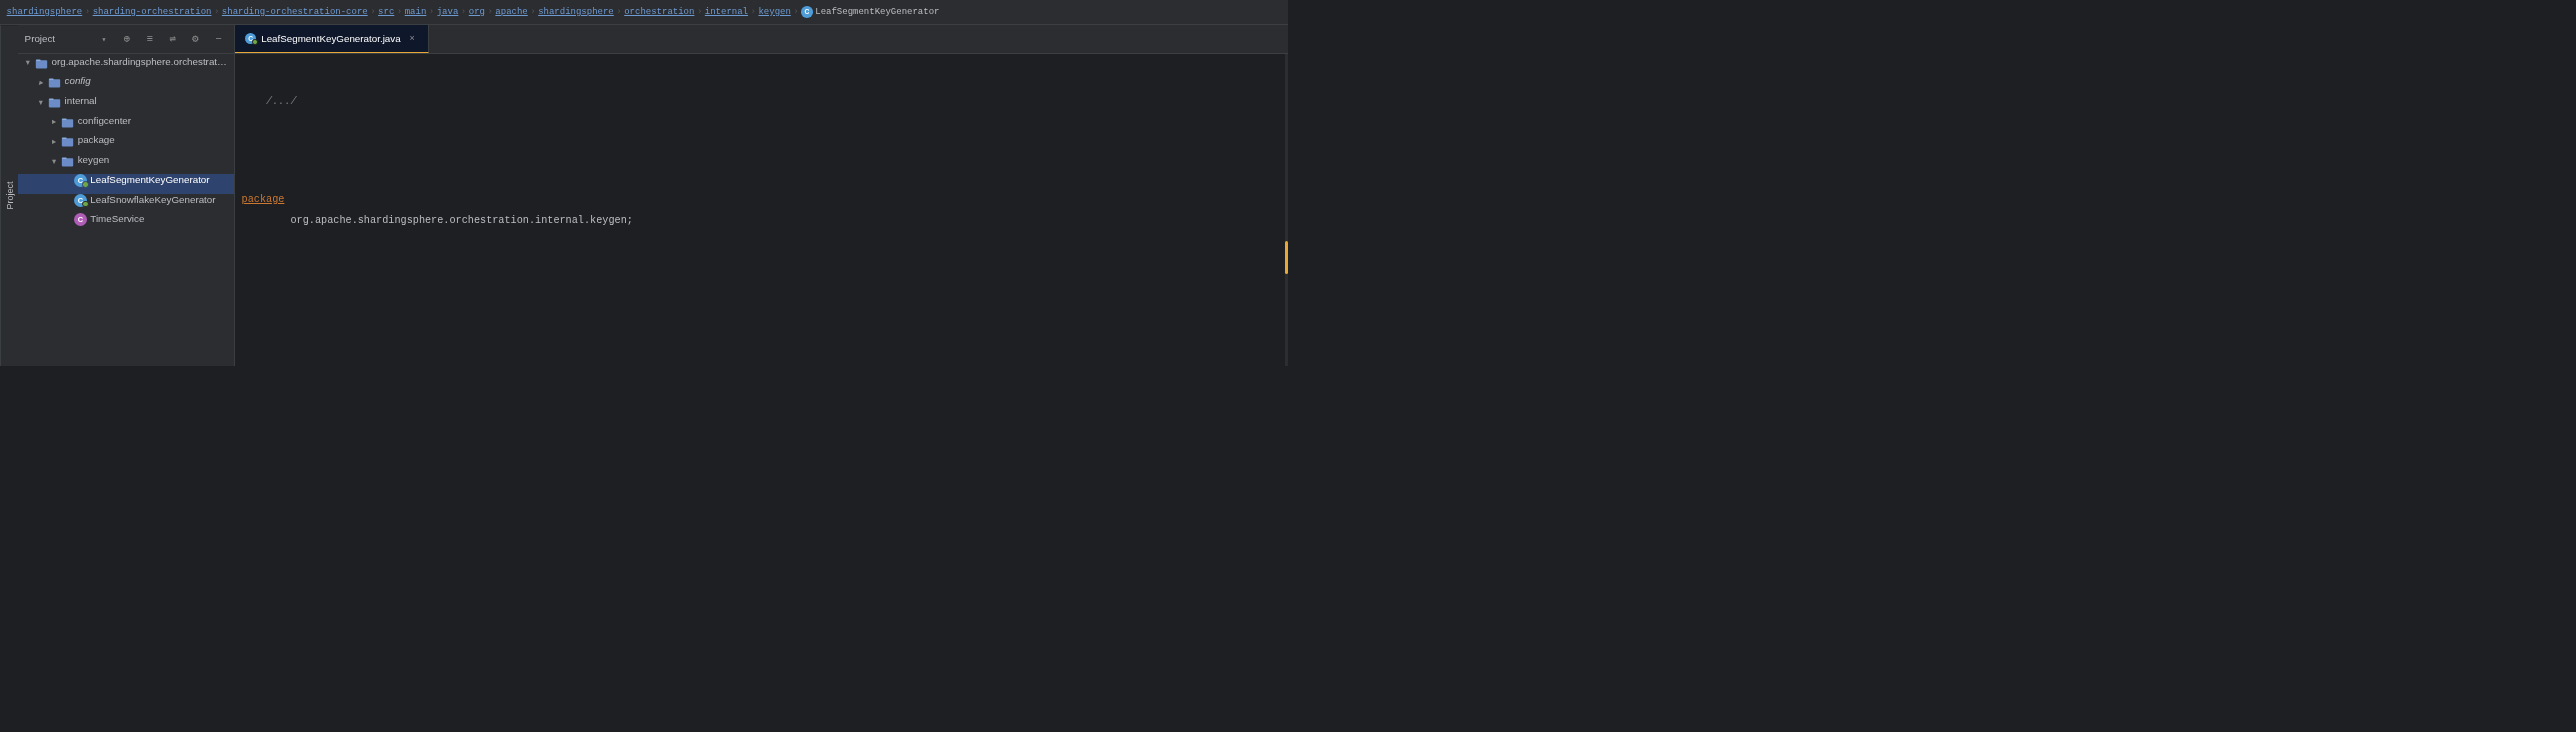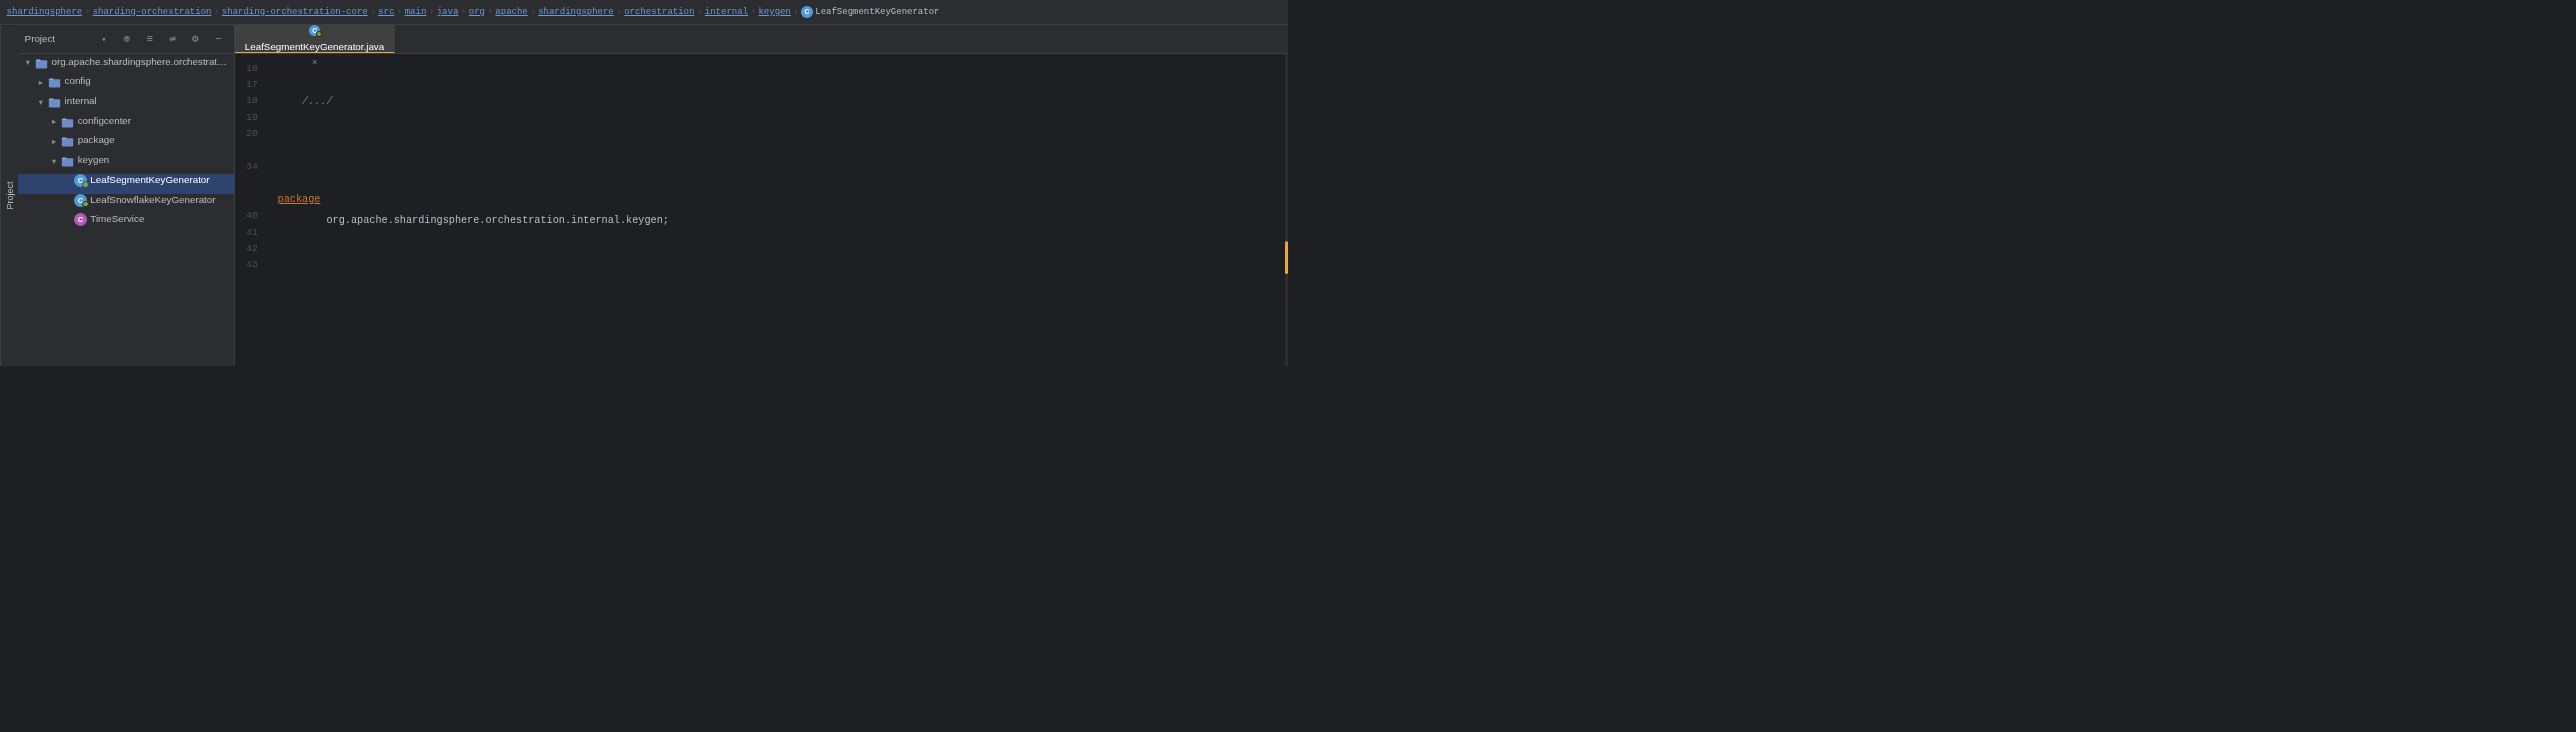--- a/index.html
+++ b/index.html
@@ -171,24 +171,23 @@
       font-family: sans-serif;
       color: #bcbec4;
       cursor: pointer;
       border-right: 0.8px solid #3c3f41;
       gap: 4.9px;
       white-space: nowrap;
       position: relative;
       min-width: 98px;
     }
     .editor-tab.active {
-      background: #404040;
+      background: #0f172a;
       color: #ffffff;
       border-bottom: 1.6px solid #e8a838;
-      flex-direction: column;
     }
     .tab-close {
       width: 13px;
       height: 13px;
       display: flex;
       align-items: center;
       justify-content: center;
       border-radius: 2.5px;
       font-size: 9px;
       color: #8c8c8c;
@@ -305,21 +304,21 @@
         <span class="tree-arrow open"></span>
         <span class="tree-icon">
           <svg width="13" height="13" viewBox="0 0 16 16" fill="none">
             <rect x="1" y="4" width="14" height="10" rx="1" fill="#6b8cc7"></rect>
             <rect x="1" y="3" width="6" height="2" rx="1" fill="#8aadde"></rect>
           </svg>
         </span>
         <span class="tree-label">org.apache.shardingsphere.orchestration</span>
       </div>
 
-      <div class="tree-item" style="padding-left:16.4px;">
+      <div class="tree-item" style="padding-left:16.4px;font-style:italic;">
         <span class="tree-arrow closed"></span>
         <span class="tree-icon">
           <svg width="13" height="13" viewBox="0 0 16 16" fill="none">
             <rect x="1" y="4" width="14" height="10" rx="1" fill="#6b8cc7"></rect>
             <rect x="1" y="3" width="6" height="2" rx="1" fill="#8aadde"></rect>
           </svg>
         </span>
         <span class="tree-label">config</span>
       </div>
 
@@ -403,35 +402,20 @@
         <span style="position:relative;display:inline-flex;">
           <span style="width:11.5px;height:11.5px;border-radius:50%;background:#4e9cd8;display:inline-flex;align-items:center;justify-content:center;font-size:6.6px;color:#fff;font-weight:bold;font-family:sans-serif;">C</span>
           <span style="position:absolute;bottom:-0.8px;right:-1.6px;width:5.7px;height:5.7px;border-radius:50%;background:#6fa844;border:0.8px solid #1e1f22;"></span>
         </span>
         <span>LeafSegmentKeyGenerator.java</span>
         <span class="tab-close">×</span>
       </div>
     </div>
 
     <div class="code-editor">
-      <div class="line-numbers">
-        <div class="line-number">16</div>
-        <div class="line-number">17</div>
-        <div class="line-number">18</div>
-        <div class="line-number">19</div>
-        <div class="line-number">20</div>
-        <div class="line-number"></div>
-        <div class="line-number">34</div>
-        <div class="line-number"></div>
-        <div class="line-number"></div>
-        <div class="line-number">40</div>
-        <div class="line-number">41</div>
-        <div class="line-number">42</div>
-        <div class="line-number">43</div>
-      </div>
       <div class="code-content">
         <div class="code-line">
           <span class="comment">    /.../</span>
         </div>
         <div class="code-line"></div>
         <div class="code-line">
           <span class="kw-orange">package</span><span class="ident"> org.apache.shardingsphere.orchestration.internal.keygen;</span>
         </div>
         <div class="code-line"></div>
         <div class="code-line"></div>

